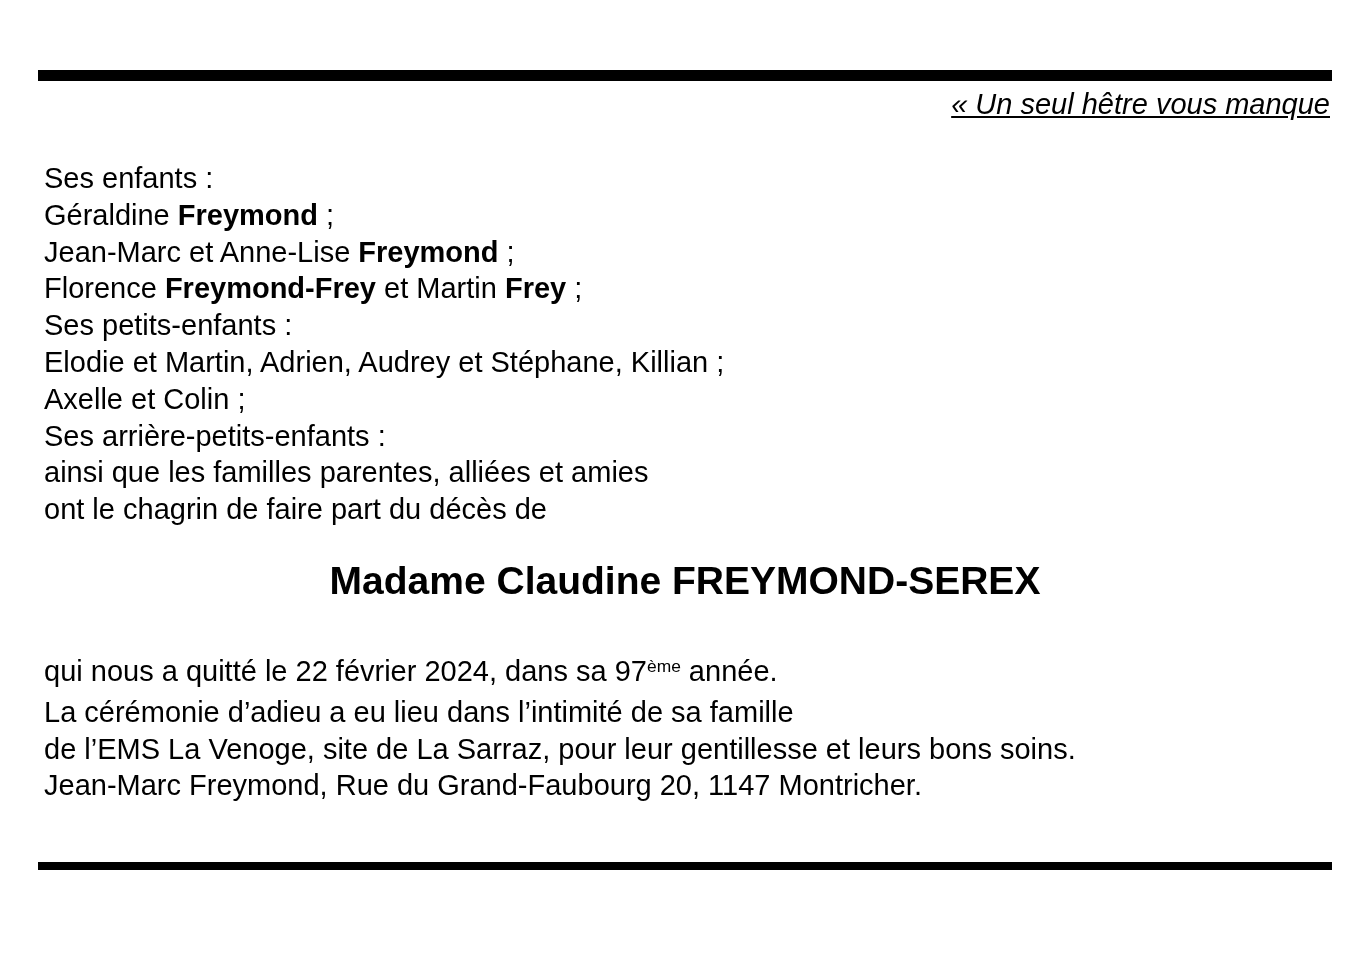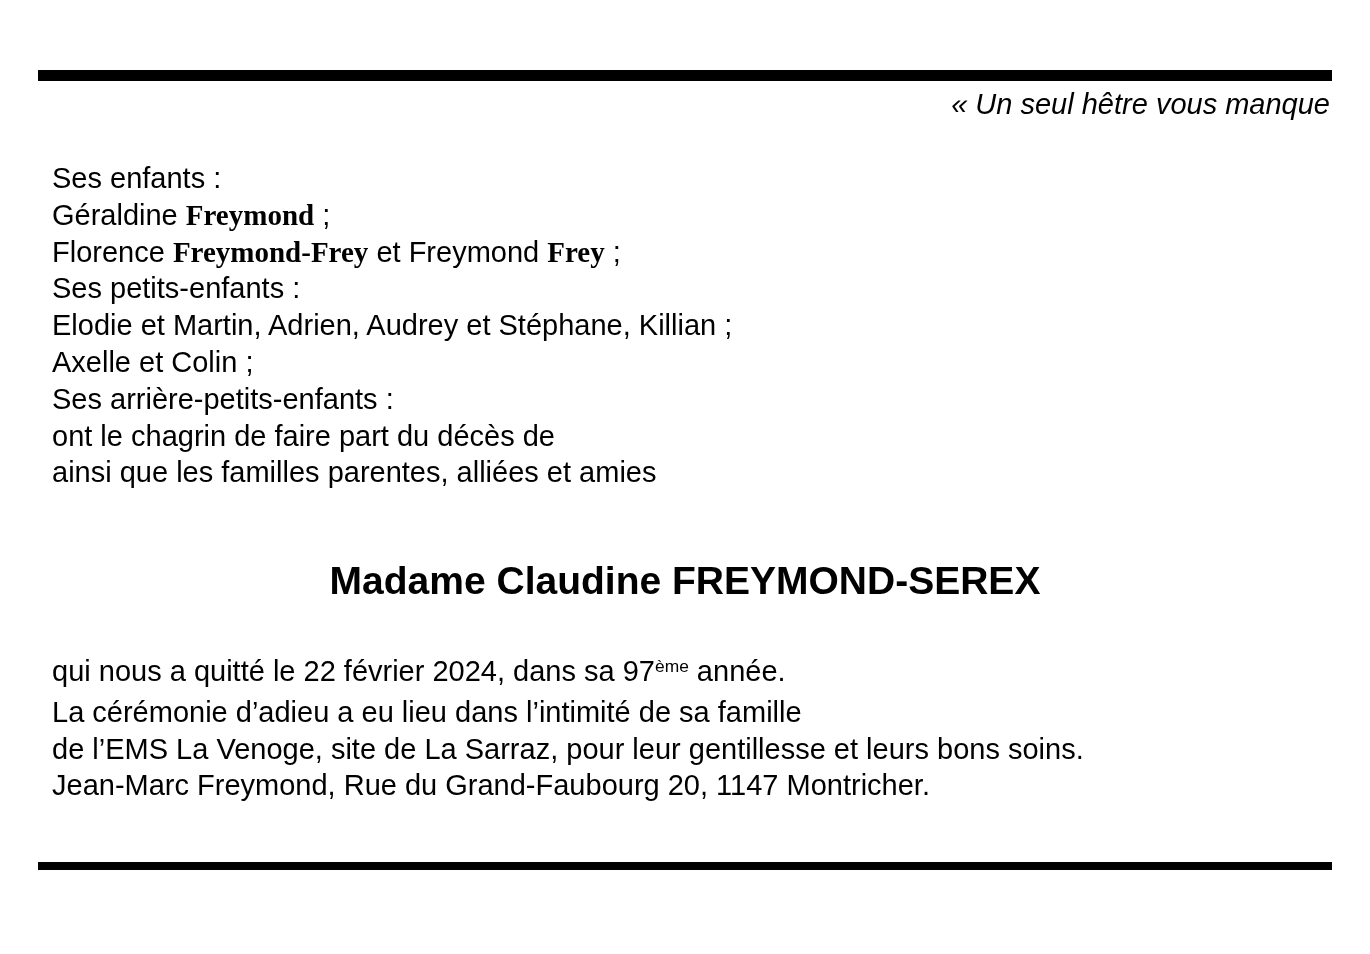--- a/index.html
+++ b/index.html
@@ -26,34 +26,35 @@
 
   .epigraph {
     position: absolute;
     top: 86px;
     right: 40px;
     text-align: center;
     font-style: italic;
     font-size: 29px;
     line-height: 37px;
     white-space: nowrap;
+    text-decoration: underline;
   }
 
   .textblock {
     position: absolute;
-    left: 52px;
+    left: 44px;
     font-size: 29px;
     line-height: 36.8px;
     white-space: nowrap;
   }
   .announcement { top: 160px; }
   .details { top: 638px; margin-top: 15px; }
 
   .line { white-space: nowrap; }
-  .seg-bold { font-weight: bold; font-family: Liberation Serif, serif; }
+  .seg-bold { font-weight: bold; }
   .seg-sup {
     font-size: 0.6em;
     position: relative;
     top: -0.5em;
   }
 
   .deceased-name {
     position: absolute;
     top: 558px;
     left: 0;
@@ -71,27 +72,28 @@
 
 <div class="rule rule-top" style="background: rgb(0, 0, 0);"></div>
 
 <div class="epigraph">
   <div class="line">« Un seul hêtre vous manque</div>
 </div>
 
 <div class="textblock announcement">
     <div class="line"><span>Ses enfants :</span></div>
     <div class="line"><span>Géraldine </span><span class="seg-bold">Freymond</span><span> ;</span></div>
-    <div class="line"><span>Florence </span><span class="seg-bold">Freymond-Frey</span><span> et Freymond </span><span class="seg-bold">Frey</span><span> ;</span></div>
+    <div class="line"><span>Jean-Marc et Anne-Lise </span><span class="seg-bold">Freymond</span><span> ;</span></div>
+    <div class="line"><span>Florence </span><span class="seg-bold">Freymond-Frey</span><span> et Martin </span><span class="seg-bold">Frey</span><span> ;</span></div>
     <div class="line"><span>Ses petits-enfants :</span></div>
     <div class="line"><span>Elodie et Martin, Adrien, Audrey et Stéphane, Killian ;</span></div>
     <div class="line"><span>Axelle et Colin ;</span></div>
     <div class="line"><span>Ses arrière-petits-enfants :</span></div>
+    <div class="line"><span>ainsi que les familles parentes, alliées et amies</span></div>
     <div class="line"><span>ont le chagrin de faire part du décès de</span></div>
-    <div class="line"><span>ainsi que les familles parentes, alliées et amies</span></div>
   </div>
 
 <h1 class="deceased-name">Madame Claudine FREYMOND-SEREX</h1>
 
 <div class="textblock details">
     <div class="line"><span>qui nous a quitté le 22 février 2024, dans sa 97</span><span class="seg-sup">ème</span><span> année.</span></div>
     <div class="line"><span>La cérémonie d’adieu a eu lieu dans l’intimité de sa famille</span></div>
     <div class="line"><span>de l’EMS La Venoge, site de La Sarraz, pour leur gentillesse et leurs bons soins.</span></div>
     <div class="line"><span>Jean-Marc Freymond, Rue du Grand-Faubourg 20, 1147 Montricher.</span></div>
   </div>

